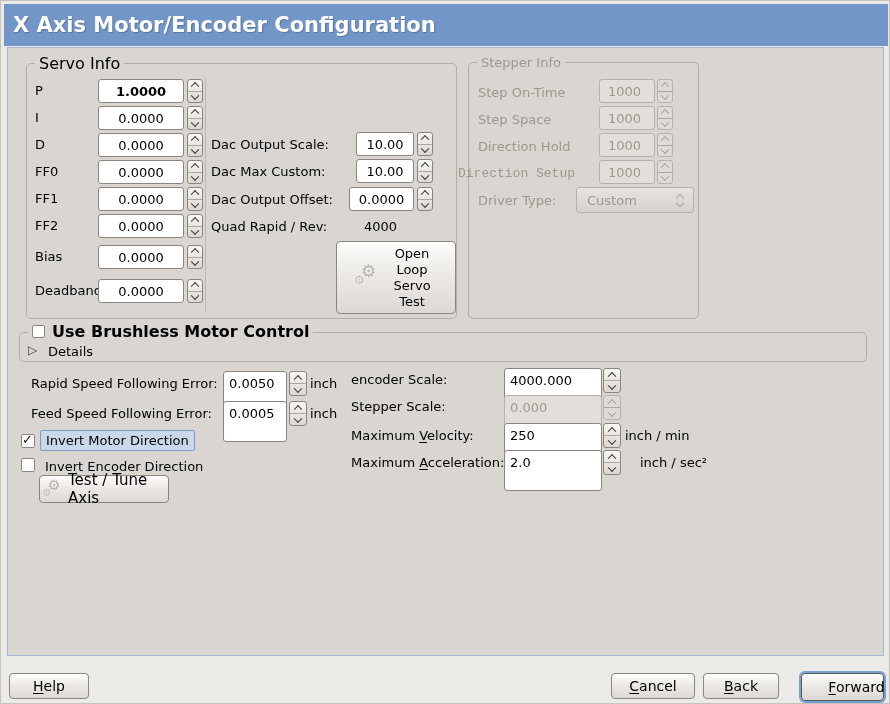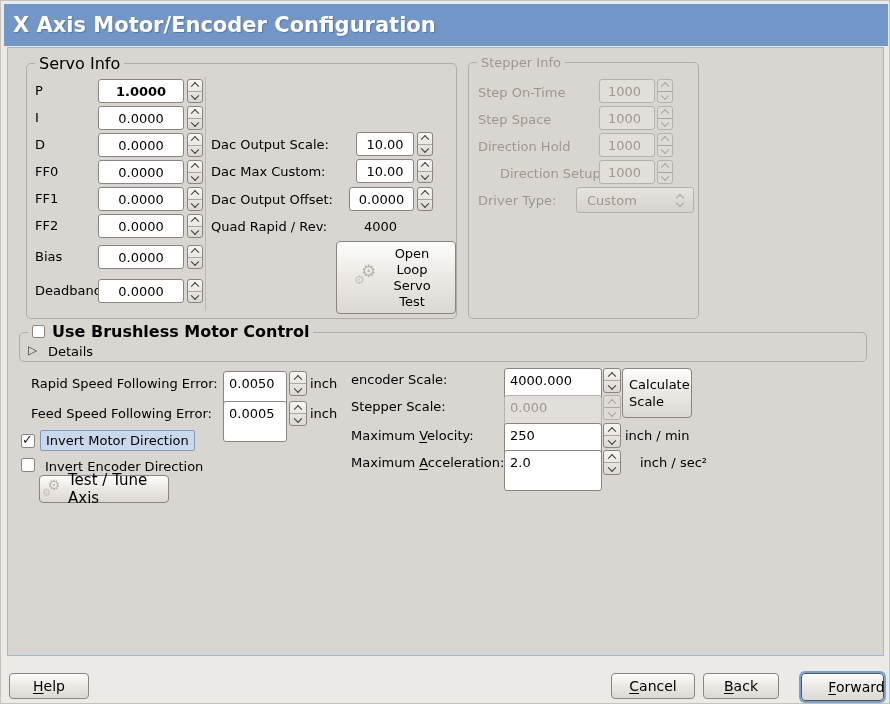--- a/index.html
+++ b/index.html
@@ -225,21 +225,21 @@
   <div class="entrybox dis" style="left:598px;top:132px;width:56px;padding-left:8px;">1000</div>
   <div class="spinbtns dis" style="left:656px;top:132px;">
       <div class="sb up">
         <i></i>
       </div>
       <div class="sb dn">
         <i></i>
       </div>
     </div>
 
-  <div class="lbl dis" style="left:499px;top:165px;">Direction Setup</div>
+  <div class="lbl dis" style="left:457px;top:165px;font-family:Liberation Mono, monospace;">Direction Setup</div>
   <div class="entrybox dis" style="left:598px;top:159px;width:56px;padding-left:8px;">1000</div>
   <div class="spinbtns dis" style="left:656px;top:159px;">
       <div class="sb up">
         <i></i>
       </div>
       <div class="sb dn">
         <i></i>
       </div>
     </div>
 
@@ -300,23 +300,20 @@
   <div class="entrybox h25 dis" style="left:503px;top:394px;width:98px;">0.000</div>
   <div class="spinbtns h25 w18 dis" style="left:602px;top:394px;">
       <div class="sb up">
         <i></i>
       </div>
       <div class="sb dn">
         <i></i>
       </div>
     </div>
 
-  <div class="btn" style="left:621px;top:367px;width:70px;height:50px;font-size:13px;justify-content:flex-start;">
-    <span class="multi" style="text-align:left;padding-left:6px;line-height:17px;">Calculate Scale</span>
-  </div>
 
   <div class="lbl" style="left:350px;top:427px;"><span>Maximum </span><span class="mn">V</span><span>elocity:</span></div>
   <div class="entrybox h25" style="left:503px;top:422px;width:98px;">250</div>
   <div class="spinbtns h25 w18" style="left:602px;top:422px;">
       <div class="sb up">
         <i></i>
       </div>
       <div class="sb dn">
         <i></i>
       </div>

